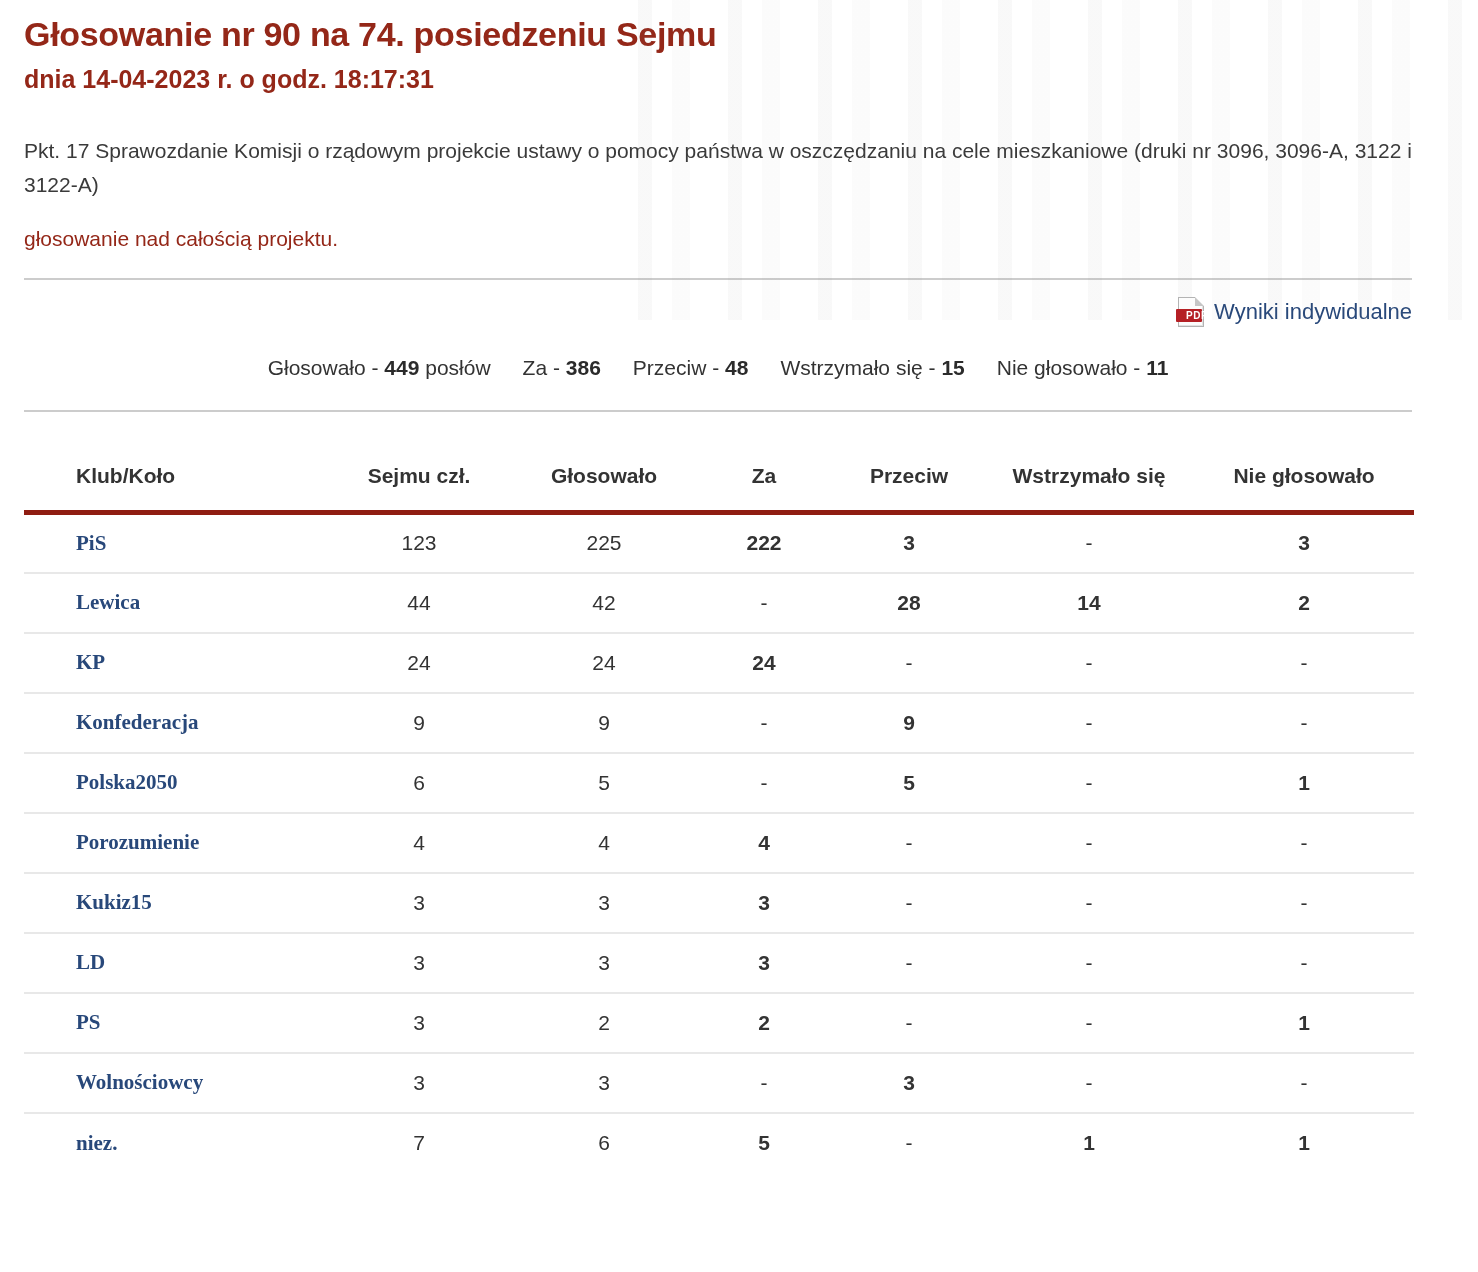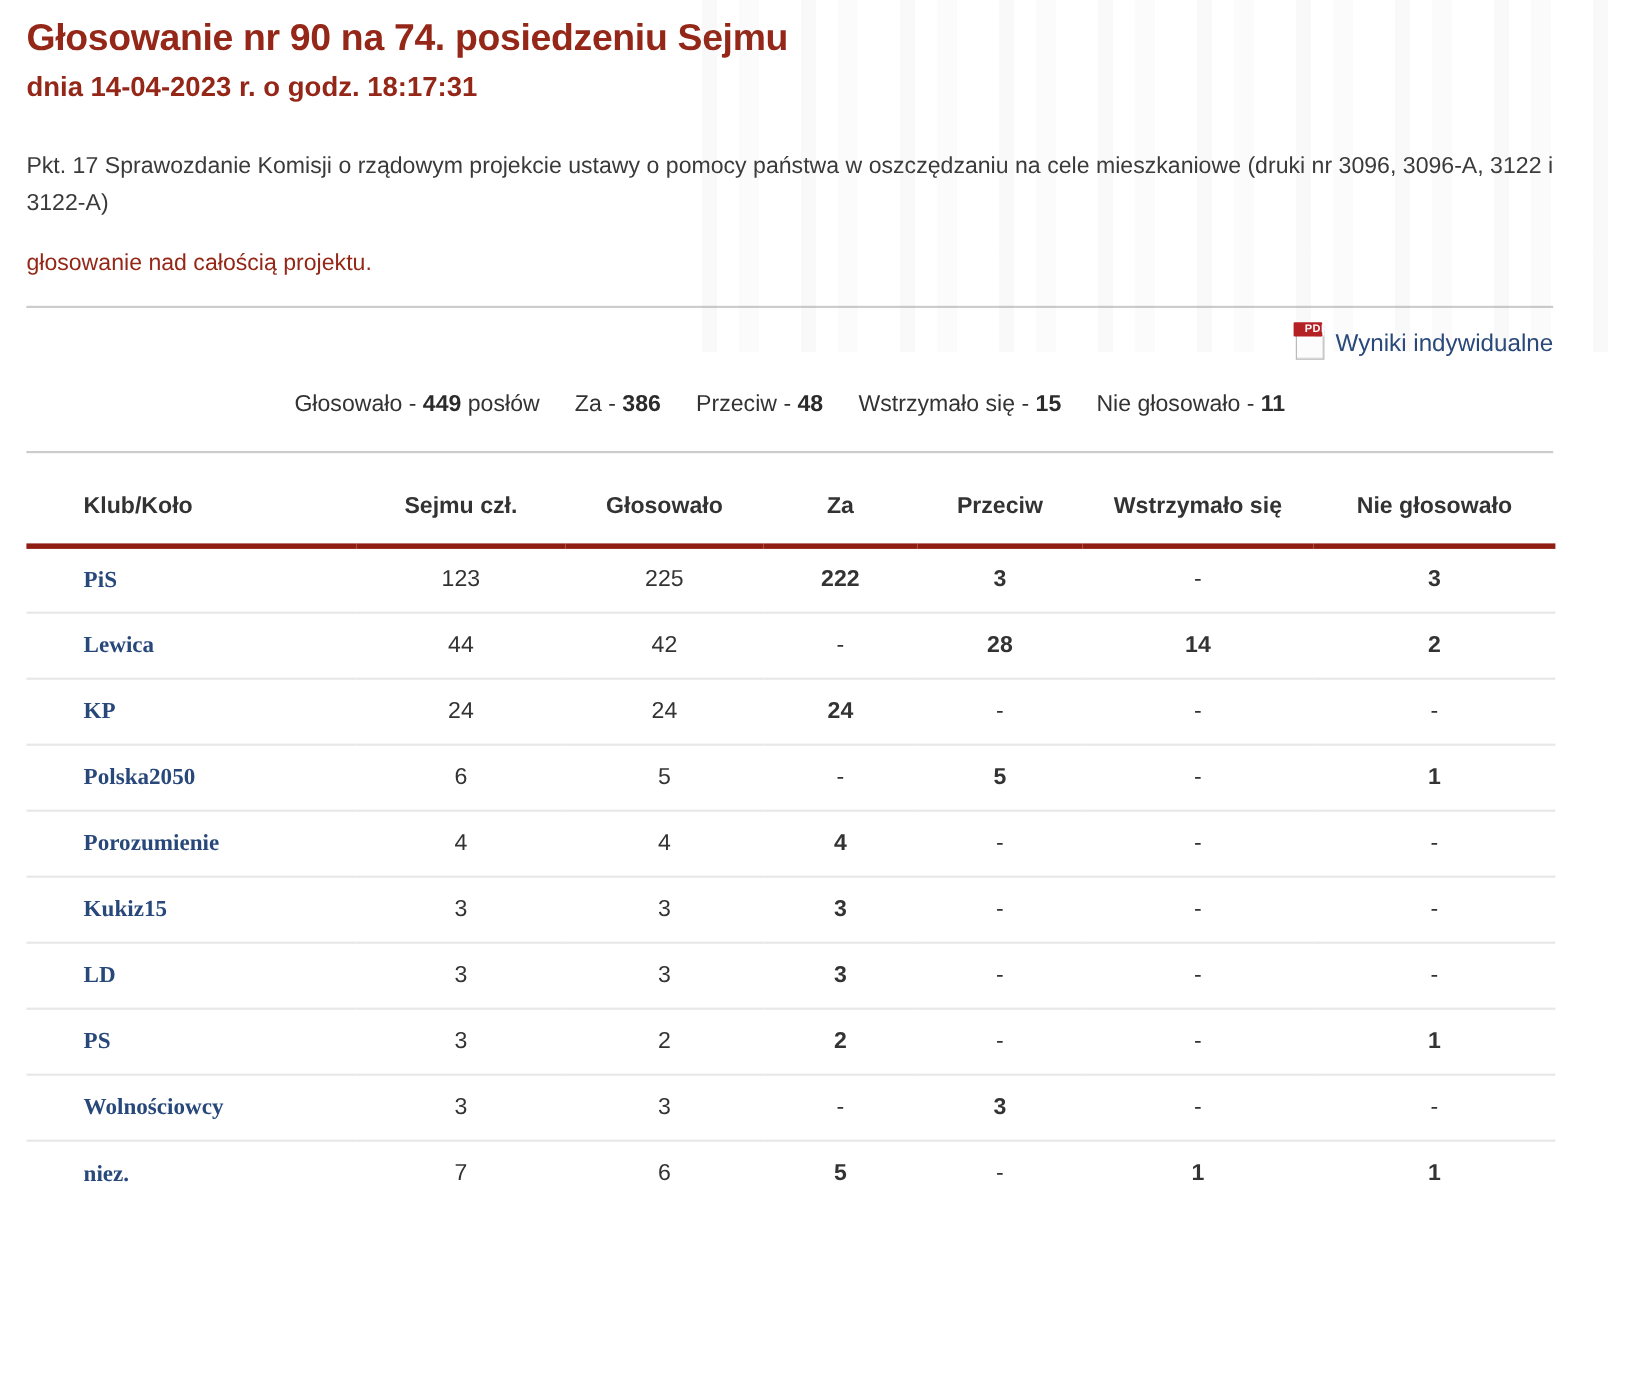--- a/index.html
+++ b/index.html
@@ -97,21 +97,21 @@
   }
   .pdf-fold {
     position: absolute;
     top: -1px; right: -1px;
     width: 0; height: 0;
     border-top: 9px solid #ffffff;
     border-left: 9px solid #c6c6c6;
   }
   .pdf-band {
     position: absolute;
-    left: -3px; bottom: 20px;
+    left: -3px; bottom: 4px;
     width: 26px;
     background: var(--pdf-red);
     color: #ffffff;
     font-weight: bold;
     font-size: 10px;
     line-height: 13px;
     text-align: center;
     border-radius: 1px;
     letter-spacing: 0.5px;
     padding-left: 10px;
@@ -124,21 +124,21 @@
     font-size: 21px;
     color: var(--text);
     white-space: nowrap;
     text-align: right;
   }
   .summary b { font-weight: bold; color: #2b2b2b; }
   hr.divider-2 { margin-top: 30px; }
   table.votes {
     width: 100%;
     border-collapse: collapse;
-    margin-top: 0;
+    margin-top: 16px;
     table-layout: fixed;
   }
   table.votes thead th {
     font-size: 21px;
     font-weight: bold;
     color: var(--text);
     text-align: center;
     padding: 36px 0 22px;
     border-bottom: 5px solid var(--line-red);
   }
@@ -258,20 +258,31 @@
       <a class="club-link">KP</a>
     </td>
     <td>24</td>
     <td>24</td>
     <td class="vote-num">24</td>
     <td>-</td>
     <td>-</td>
     <td>-</td>
   </tr>
 
+  <tr>
+    <td class="cell-club">
+      <a class="club-link">Konfederacja</a>
+    </td>
+    <td>9</td>
+    <td>9</td>
+    <td>-</td>
+    <td class="vote-num">9</td>
+    <td>-</td>
+    <td>-</td>
+  </tr>
 
   <tr>
     <td class="cell-club">
       <a class="club-link">Polska2050</a>
     </td>
     <td>6</td>
     <td>5</td>
     <td>-</td>
     <td class="vote-num">5</td>
     <td>-</td>

